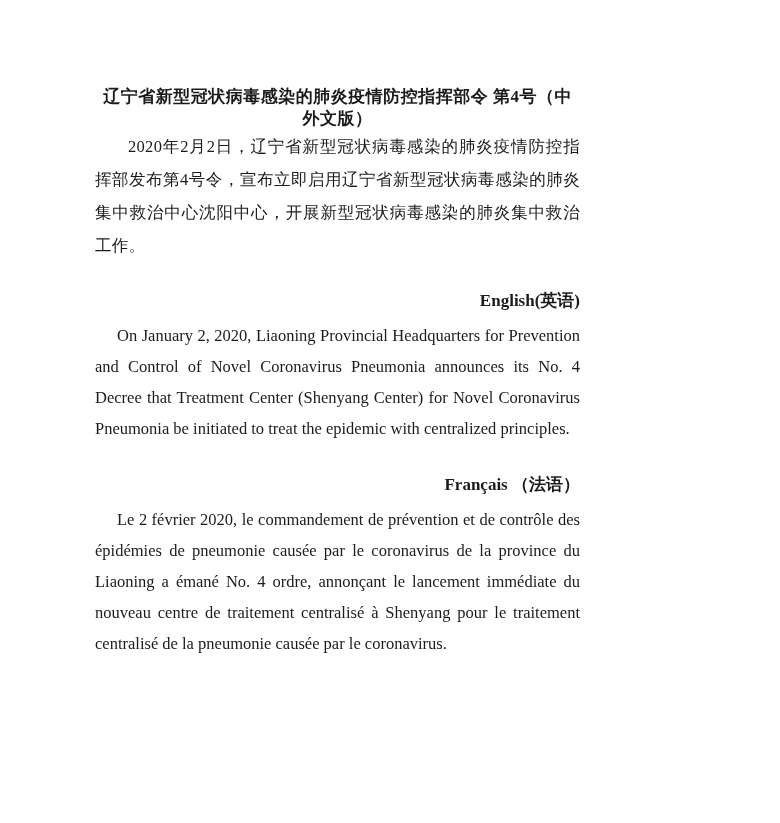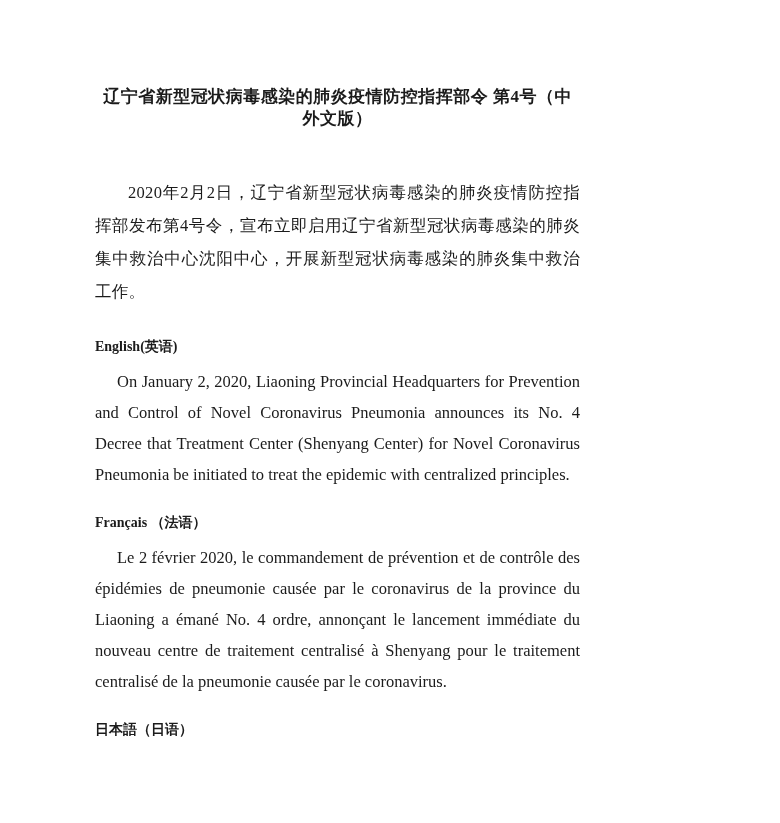--- a/index.html
+++ b/index.html
@@ -37,45 +37,44 @@
   .para.cjk {
     line-height: 33px;
     text-indent: 33px;
     letter-spacing: 0.3px;
   }
   .para.latin {
     line-height: 31px;
     text-indent: 22px;
   }
   .para.first {
-    margin-top: 46px;
   }
   .sec-heading {
     margin: 28px 0 8px 0;
-    font-size: 14px;
+    font-size: 17px;
     font-weight: bold;
     line-height: 22px;
+    text-align: right;
   }
   .sec-heading.gap-lg {
-    margin-top: 22px;
+    margin-top: 30px;
   }
 </style>
 </head>
 <body>
 
 <div class="page">
 
   <h1 class="doc-title">辽宁省新型冠状病毒感染的肺炎疫情防控指挥部令 第4号（中外文版）</h1>
 
   <p class="para cjk first">2020年2月2日，辽宁省新型冠状病毒感染的肺炎疫情防控指挥部发布第4号令，宣布立即启用辽宁省新型冠状病毒感染的肺炎集中救治中心沈阳中心，开展新型冠状病毒感染的肺炎集中救治工作。</p>
 
   <h2 class="sec-heading">English(英语)</h2>
 
   <p class="para latin">On January 2, 2020, Liaoning Provincial Headquarters for Prevention and Control of Novel Coronavirus Pneumonia announces its No. 4 Decree that Treatment Center (Shenyang Center) for Novel Coronavirus Pneumonia be initiated to treat the epidemic with centralized principles.</p>
 
   <h2 class="sec-heading gap-lg">Français （法语）</h2>
 
   <p class="para latin">Le 2 février 2020, le commandement de prévention et de contrôle des épidémies de pneumonie causée par le coronavirus de la province du Liaoning a émané No. 4 ordre, annonçant le lancement immédiate du nouveau centre de traitement centralisé à Shenyang pour le traitement centralisé de la pneumonie causée par le coronavirus.</p>
 
-  <h2 class="sec-heading gap-lg">日本語（日语）</h2>
 
 
 </div>
 
 </body></html>

